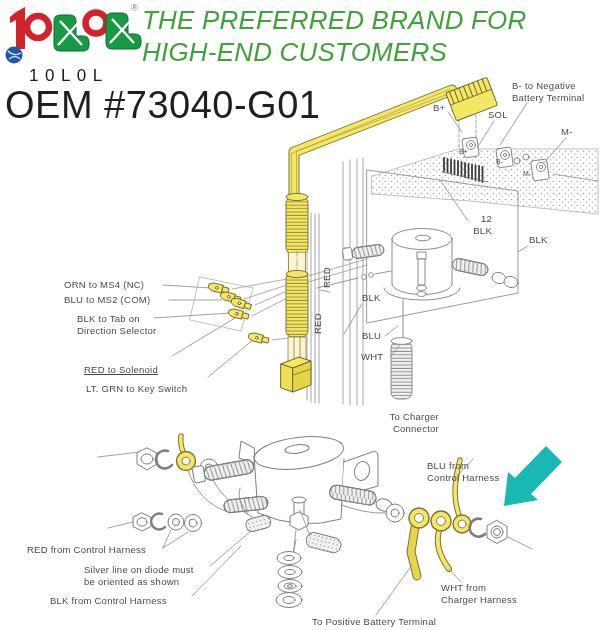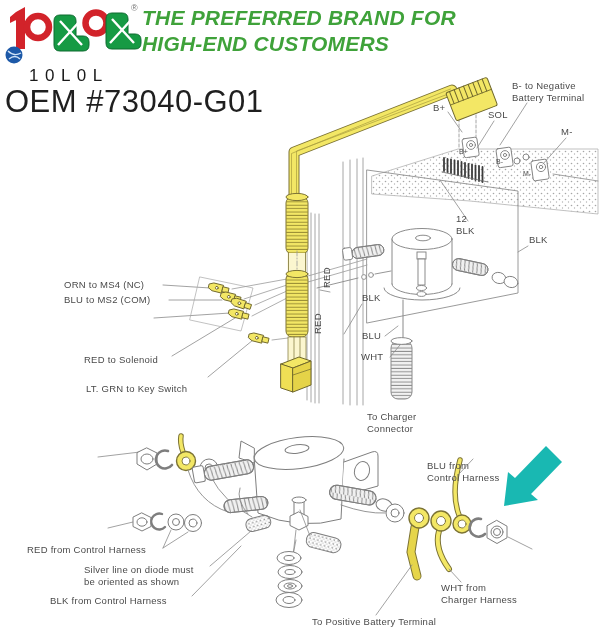--- a/index.html
+++ b/index.html
@@ -1,25 +1,25 @@
 <!DOCTYPE html>
 <html><head>
 <meta charset="utf-8">
 <style>
   html,body{margin:0;padding:0;background:#fff;}
   .canvas{position:relative;width:600px;height:630px;background:#fff;overflow:hidden;
           font-family:"Liberation Sans",sans-serif;}
   .lbl{position:absolute;font-size:9.5px;line-height:1.25;letter-spacing:.25px;
        color:#4a4a4a;white-space:pre-line;}
   .lbl.small{font-size:7px;letter-spacing:0;}
-  .lbl.center{text-align:left;}
+  .lbl.center{text-align:right;}
   .lbl.vert{transform:rotate(-90deg);transform-origin:0 0;white-space:nowrap;}
-  .title{position:absolute;left:142px;top:5px;color:#3FA23A;font-weight:bold;
-         font-style:italic;font-size:21px;line-height:1.22;letter-spacing:.2px;}
-  .oem{position:absolute;left:5px;top:84px;font-size:31px;color:#1f1f1f;letter-spacing:.5px;}
+  .title{position:absolute;left:142px;top:5px;color:#3FA23A;font-weight:normal;
+         font-style:italic;font-size:26px;line-height:1.22;letter-spacing:.2px;}
+  .oem{position:absolute;left:5px;top:84px;font-size:38px;color:#1f1f1f;letter-spacing:.5px;}
   .logo{position:absolute;left:4px;top:3px;width:140px;height:92px;}
   .logo-word{position:absolute;left:25px;top:63px;font-size:17px;color:#1a1a1a;
              letter-spacing:6.5px;}
   .reg{position:absolute;left:127px;top:0px;font-size:9px;color:#777;}
   svg{position:absolute;left:0;top:0;}
 </style>
 </head>
 <body>
 
 <div class="canvas">
@@ -397,21 +397,23 @@
   <div class="lbl" style="left:488px;top:109px;">SOL</div>
   <div class="lbl" style="left:561px;top:126px;">M-</div>
   <div class="lbl small" style="left:459px;top:148px;">B+</div>
   <div class="lbl small" style="left:496px;top:158px;">B-</div>
   <div class="lbl small" style="left:523px;top:170px;">M-</div>
   <div class="lbl center" style="left:456px;top:213px;width:36px;">12
 BLK</div>
   <div class="lbl" style="left:529px;top:234px;">BLK</div>
   <div class="lbl" style="left:64px;top:279px;">ORN to MS4 (NC)</div>
   <div class="lbl" style="left:64px;top:294px;">BLU to MS2 (COM)</div>
-  <div class="lbl" style="left:84px;top:354px;">RED to Solenoid</div>
+  <div class="lbl" style="left:77px;top:313px;">BLK to Tab on
+Direction Selector</div>
+  <div class="lbl" style="left:84px;top:364px;text-decoration:underline;">RED to Solenoid</div>
   <div class="lbl" style="left:86px;top:371px;margin-top:12px;">LT. GRN to Key Switch</div>
   <div class="lbl vert" style="left:321px;top:288px;">RED</div>
   <div class="lbl vert" style="left:312px;top:334px;">RED</div>
   <div class="lbl" style="left:362px;top:292px;">BLK</div>
   <div class="lbl" style="left:362px;top:330px;">BLU</div>
   <div class="lbl" style="left:361px;top:351px;">WHT</div>
   <div class="lbl center" style="left:367px;top:403px;width:72px;margin-top:8px;">To Charger
 Connector</div>
 
   <div class="lbl" style="left:427px;top:436px;margin-top:24px;">BLU from

